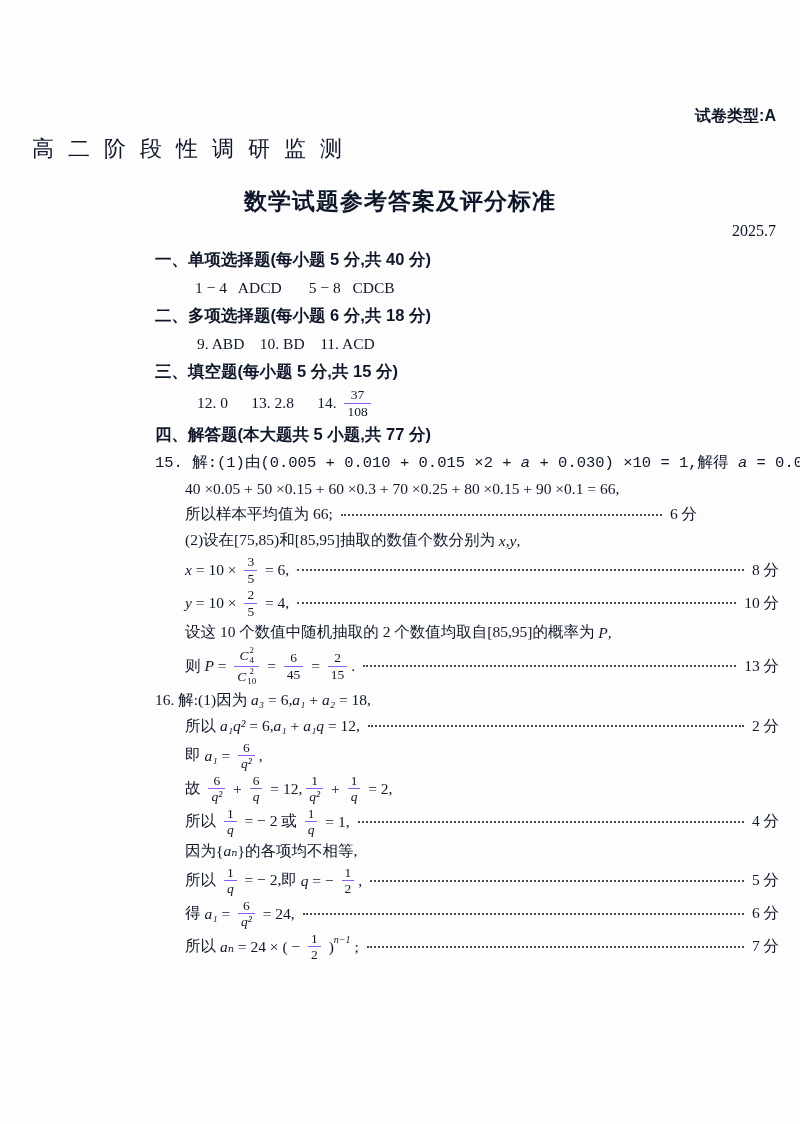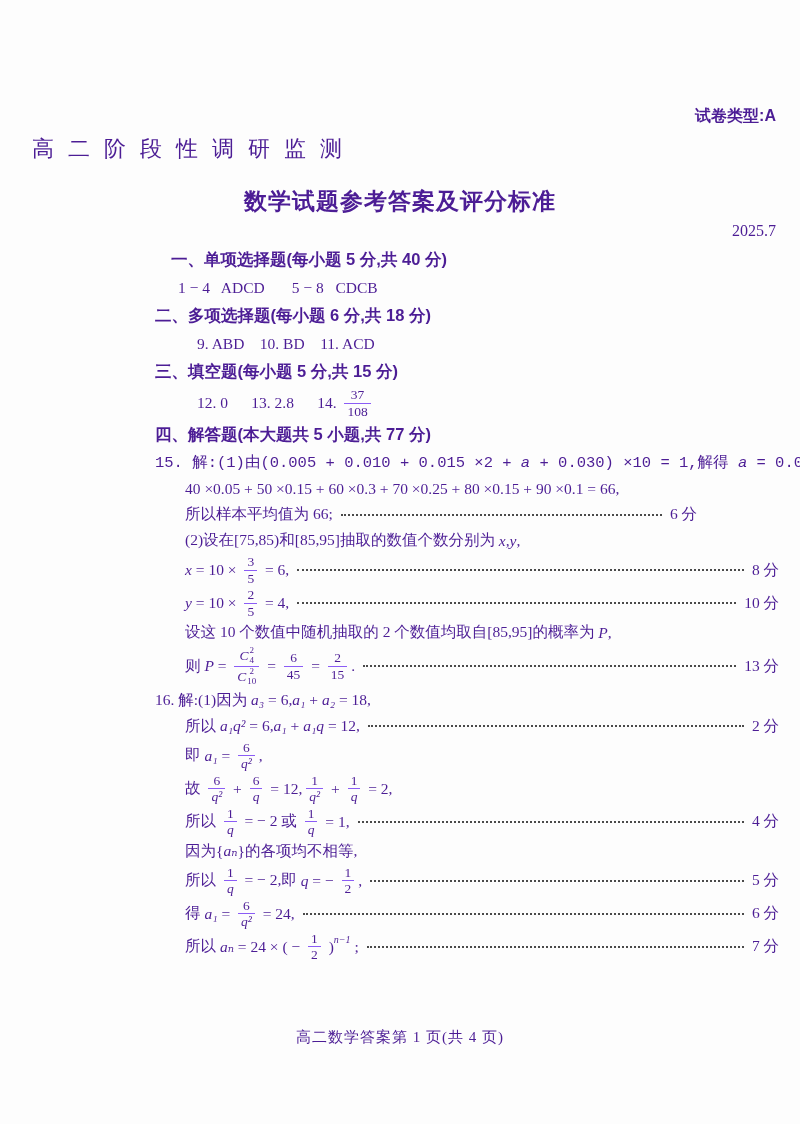--- a/index.html
+++ b/index.html
@@ -1,17 +1,17 @@
 <!DOCTYPE html>
 <html><head>
 <meta charset="utf-8">
 <style>
   html,body{margin:0;padding:0;background:#e8e8e8;}
   #page{width:800px;height:1124px;background:#fdfdfd;position:relative;margin:0 auto;
-        font-family:"Liberation Serif","DejaVu Serif",serif;color:#4c1d95;overflow:hidden;}
+        font-family:"Liberation Serif","DejaVu Serif",serif;color:#0f172a;overflow:hidden;}
   .paper-type{position:absolute;top:106px;right:24px;font-family:"Liberation Sans","DejaVu Sans",sans-serif;
         font-weight:bold;font-size:16px;}
   .exam-title{position:absolute;top:134px;left:18px;width:100%;text-align:left;
         font-size:22px;letter-spacing:14px;text-indent:14px;}
   .doc-title{position:absolute;top:186px;left:0;width:100%;text-align:center;
         font-family:"Liberation Sans","DejaVu Sans",sans-serif;font-weight:bold;font-size:23px;letter-spacing:1px;}
   .date{position:absolute;top:222px;right:24px;font-size:16px;}
   #content{position:absolute;left:155px;top:244px;width:624px;}
   .line{display:flex;align-items:center;min-height:25px;margin:1px 0;font-size:15.5px;white-space:pre;}
   .line.sec{font-family:"Liberation Sans","DejaVu Sans",sans-serif;font-weight:bold;font-size:16.5px;margin:3px 0;}
@@ -30,22 +30,22 @@
 </style>
 </head>
 <body>
 
 <div id="page">
   <div class="paper-type">试卷类型:A</div>
   <div class="exam-title">高二阶段性调研监测</div>
   <div class="doc-title">数学试题参考答案及评分标准</div>
   <div class="date">2025.7</div>
   <div id="content">
-      <div class="line sec" style="margin-left: 16px;"><span class="seg">一、单项选择题(每小题 5 分,共 40 分)</span></div>
-      <div class="line" style="margin-left: 23px;"><span class="seg">1 − 4   ADCD       5 − 8   CDCB</span></div>
+      <div class="line sec" style="margin-left: 0px;"><span class="seg">一、单项选择题(每小题 5 分,共 40 分)</span></div>
+      <div class="line" style="margin-left: 40px;"><span class="seg">1 − 4   ADCD       5 − 8   CDCB</span></div>
       <div class="line sec" style="margin-left: 0px;"><span class="seg">二、多项选择题(每小题 6 分,共 18 分)</span></div>
       <div class="line" style="margin-left: 42px;"><span class="seg">9. ABD    10. BD    11. ACD</span></div>
       <div class="line sec" style="margin-left: 0px;"><span class="seg">三、填空题(每小题 5 分,共 15 分)</span></div>
       <div class="line" style="margin-left: 42px; font-family: Liberation Serif, serif;"><span class="seg">12. 0      13. 2.8      14. </span><span class="frac"><span class="num">37</span><span class="den">108</span></span></div>
       <div class="line sec" style="margin-left: 0px;"><span class="seg">四、解答题(本大题共 5 小题,共 77 分)</span></div>
       <div class="line" style="margin-left: 0px; font-family: Liberation Mono, monospace;"><span class="seg">15. 解:(1)由(0.005 + 0.010 + 0.015 ×2 + </span><span class="seg it">a</span><span class="seg"> + 0.030) ×10 = 1,解得 </span><span class="seg it">a</span><span class="seg"> = 0.025;</span><span class="dots"></span><span class="score">3 分</span></div>
       <div class="line" style="margin-left: 30px;"><span class="seg">40 ×0.05 + 50 ×0.15 + 60 ×0.3 + 70 ×0.25 + 80 ×0.15 + 90 ×0.1 = 66,</span></div>
       <div class="line" style="margin-left: 30px; width: 512px;"><span class="seg">所以样本平均值为 66;</span><span class="dots"></span><span class="score">6 分</span></div>
       <div class="line" style="margin-left: 30px;"><span class="seg">(2)设在[75,85)和[85,95]抽取的数值个数分别为 </span><span class="seg it">x,y</span><span class="seg">,</span></div>
       <div class="line" style="margin-left: 30px;"><span class="seg it">x</span><span class="seg"> = 10 × </span><span class="frac"><span class="num">3</span><span class="den">5</span></span><span class="seg"> = 6,</span><span class="dots"></span><span class="score">8 分</span></div>
@@ -55,14 +55,13 @@
       <div class="line" style="margin-left: 0px;"><span class="seg">16. 解:(1)因为 </span><span class="seg it">a₃</span><span class="seg"> = 6,</span><span class="seg it">a₁</span><span class="seg"> + </span><span class="seg it">a₂</span><span class="seg"> = 18,</span></div>
       <div class="line" style="margin-left: 30px;"><span class="seg">所以 </span><span class="seg it">a₁q²</span><span class="seg"> = 6,</span><span class="seg it">a₁</span><span class="seg"> + </span><span class="seg it">a₁q</span><span class="seg"> = 12,</span><span class="dots"></span><span class="score">2 分</span></div>
       <div class="line" style="margin-left: 30px;"><span class="seg">即 </span><span class="seg it">a₁</span><span class="seg"> = </span><span class="frac"><span class="num">6</span><span class="den it">q²</span></span><span class="seg">,</span></div>
       <div class="line" style="margin-left: 30px;"><span class="seg">故 </span><span class="frac"><span class="num">6</span><span class="den it">q²</span></span><span class="seg"> + </span><span class="frac"><span class="num">6</span><span class="den it">q</span></span><span class="seg"> = 12,</span><span class="frac"><span class="num">1</span><span class="den it">q²</span></span><span class="seg"> + </span><span class="frac"><span class="num">1</span><span class="den it">q</span></span><span class="seg"> = 2,</span></div>
       <div class="line" style="margin-left: 30px;"><span class="seg">所以 </span><span class="frac"><span class="num">1</span><span class="den it">q</span></span><span class="seg"> = − 2 或 </span><span class="frac"><span class="num">1</span><span class="den it">q</span></span><span class="seg"> = 1,</span><span class="dots"></span><span class="score">4 分</span></div>
       <div class="line" style="margin-left: 30px;"><span class="seg">因为{</span><span class="seg it">aₙ</span><span class="seg">}的各项均不相等,</span></div>
       <div class="line" style="margin-left: 30px;"><span class="seg">所以 </span><span class="frac"><span class="num">1</span><span class="den it">q</span></span><span class="seg"> = − 2,即 </span><span class="seg it">q</span><span class="seg"> = − </span><span class="frac"><span class="num">1</span><span class="den">2</span></span><span class="seg">,</span><span class="dots"></span><span class="score">5 分</span></div>
       <div class="line" style="margin-left: 30px;"><span class="seg">得 </span><span class="seg it">a₁</span><span class="seg"> = </span><span class="frac"><span class="num">6</span><span class="den it">q²</span></span><span class="seg"> = 24,</span><span class="dots"></span><span class="score">6 分</span></div>
       <div class="line" style="margin-left: 30px;"><span class="seg">所以 </span><span class="seg it">aₙ</span><span class="seg"> = 24 × ( − </span><span class="frac"><span class="num">1</span><span class="den">2</span></span><span class="seg"> )</span><sup class="e">n−1</sup><span class="seg"> ;</span><span class="dots"></span><span class="score">7 分</span></div>
     </div>
-  <div class="footer">高二数学答案第 1 页(共 4 页)</div>
 </div>
 
 </body></html>

